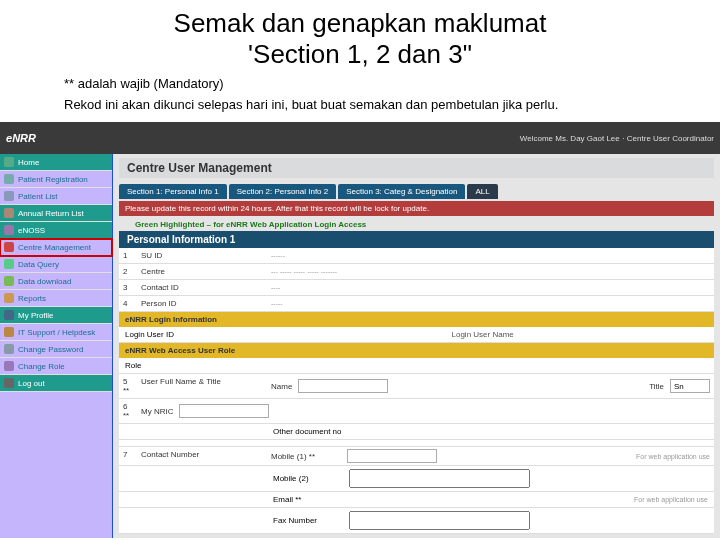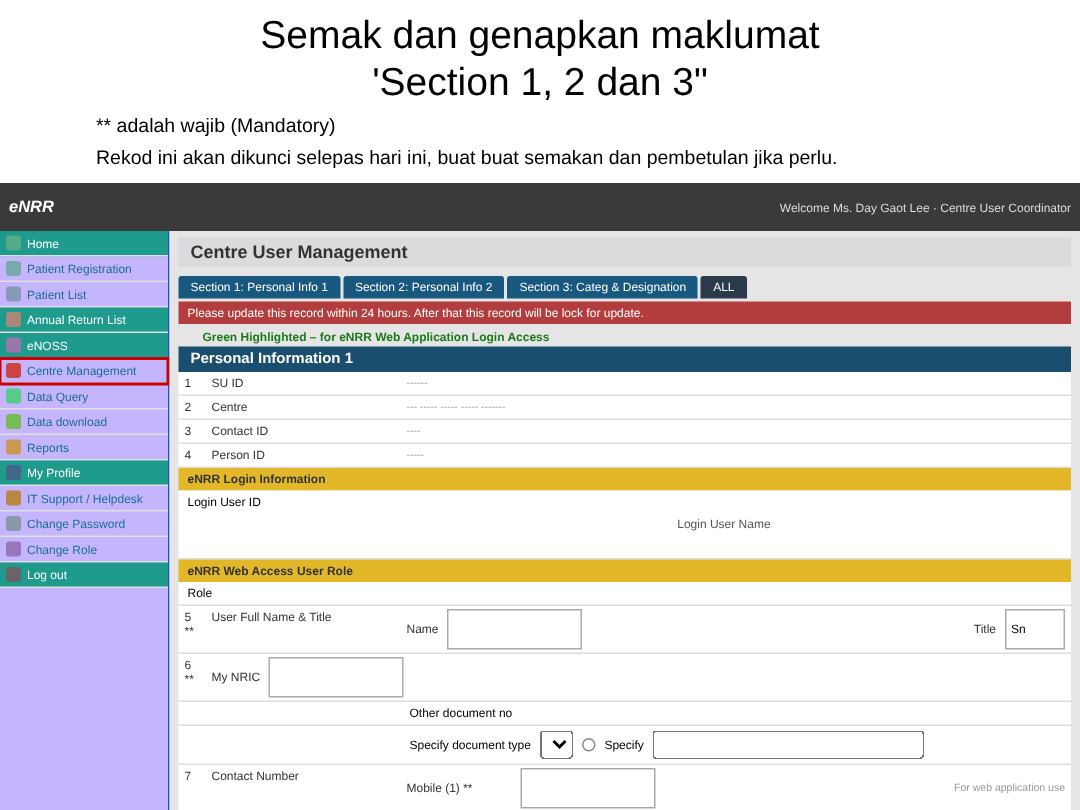--- a/index.html
+++ b/index.html
@@ -38,26 +38,26 @@
   .tab { background: #18587f; color: #fff; font-size: 8px; padding: 3px 8px; border-radius: 2px 2px 0 0; }
   .tab.all { background: #2a3a4a; }
   .alert { background: #b33c3c; color: #fff; font-size: 8px; padding: 3px 6px; margin-top: 2px; }
   .hl { color: #1a7a1a; font-size: 8px; margin: 4px 16px 2px; }
   .hl b { font-weight: bold; }
   .section-header { background: #194e6e; color: #fff; font-size: 10px; font-weight: bold; padding: 3px 8px; }
   .field-row { display: flex; border-bottom: 1px solid #ddd; background: #fff; font-size: 8px; }
   .field-num { width: 18px; padding: 3px 4px; color: #333; }
   .field-label { width: 130px; padding: 3px 4px; color: #333; }
   .field-value { flex: 1; padding: 2px 4px; color: #333; display: flex; align-items: center; gap: 6px; }
-  .field-value input[type=text] { border: 1px solid #aaa; font-size: 8px; padding: 1px 3px; height: 27px; width: 90px; }
+  .field-value input[type=text] { border: 1px solid #aaa; font-size: 8px; padding: 1px 3px; height: 14px; width: 90px; }
   .yellow-band { background: #e2b828; color: #333; font-size: 8px; font-weight: bold; padding: 3px 6px; }
   .sub-row { display: flex; background: #fff; border-bottom: 1px solid #ddd; font-size: 8px; }
   .sub-label { width: 148px; padding: 3px 6px; }
   .sub-col2 { flex: 1; padding: 3px 6px; }
-  .sub-mid { width: 90px; padding: 18px 6px; color: #555; }
+  .sub-mid { width: 90px; padding: 3px 6px; color: #555; }
   .note { color: #999; font-size: 7px; }
   .radio { width: 9px; height: 9px; border: 1px solid #888; border-radius: 50%; display: inline-block; vertical-align: middle; }
 </style>
 </head>
 <body>
 
 <div class="slide-header">
   <div class="slide-title">
     <span>Semak dan genapkan maklumat</span><br>
     <span>'Section 1, 2 dan 3"</span>
@@ -204,27 +204,20 @@
         </div>
       </div>
       <div class="sub-row">
         <div class="sub-label"></div>
         <div class="sub-col2" style="display:flex;gap:6px;align-items:center">
           <span>Other document no</span>
         </div>
       </div>
       <div class="sub-row">
         <div class="sub-label"></div>
-        <div class="sub-col2" style="display:flex;gap:6px;align-items:center">
-          <span>Specify document type</span>
-          <select><option></option></select>
-          <span class="radio"></span>
-          <span>Specify</span>
-          <input type="text" style="">
-        </div>
       </div>
 
       <div class="field-row">
         <div class="field-num">7</div>
         <div class="field-label">Contact Number</div>
         <div class="field-value">
           <span style="width:70px">Mobile (1) **</span>
           <input type="text" style="">
           <span class="note" style="margin-left:auto">For web application use</span>
         </div>

